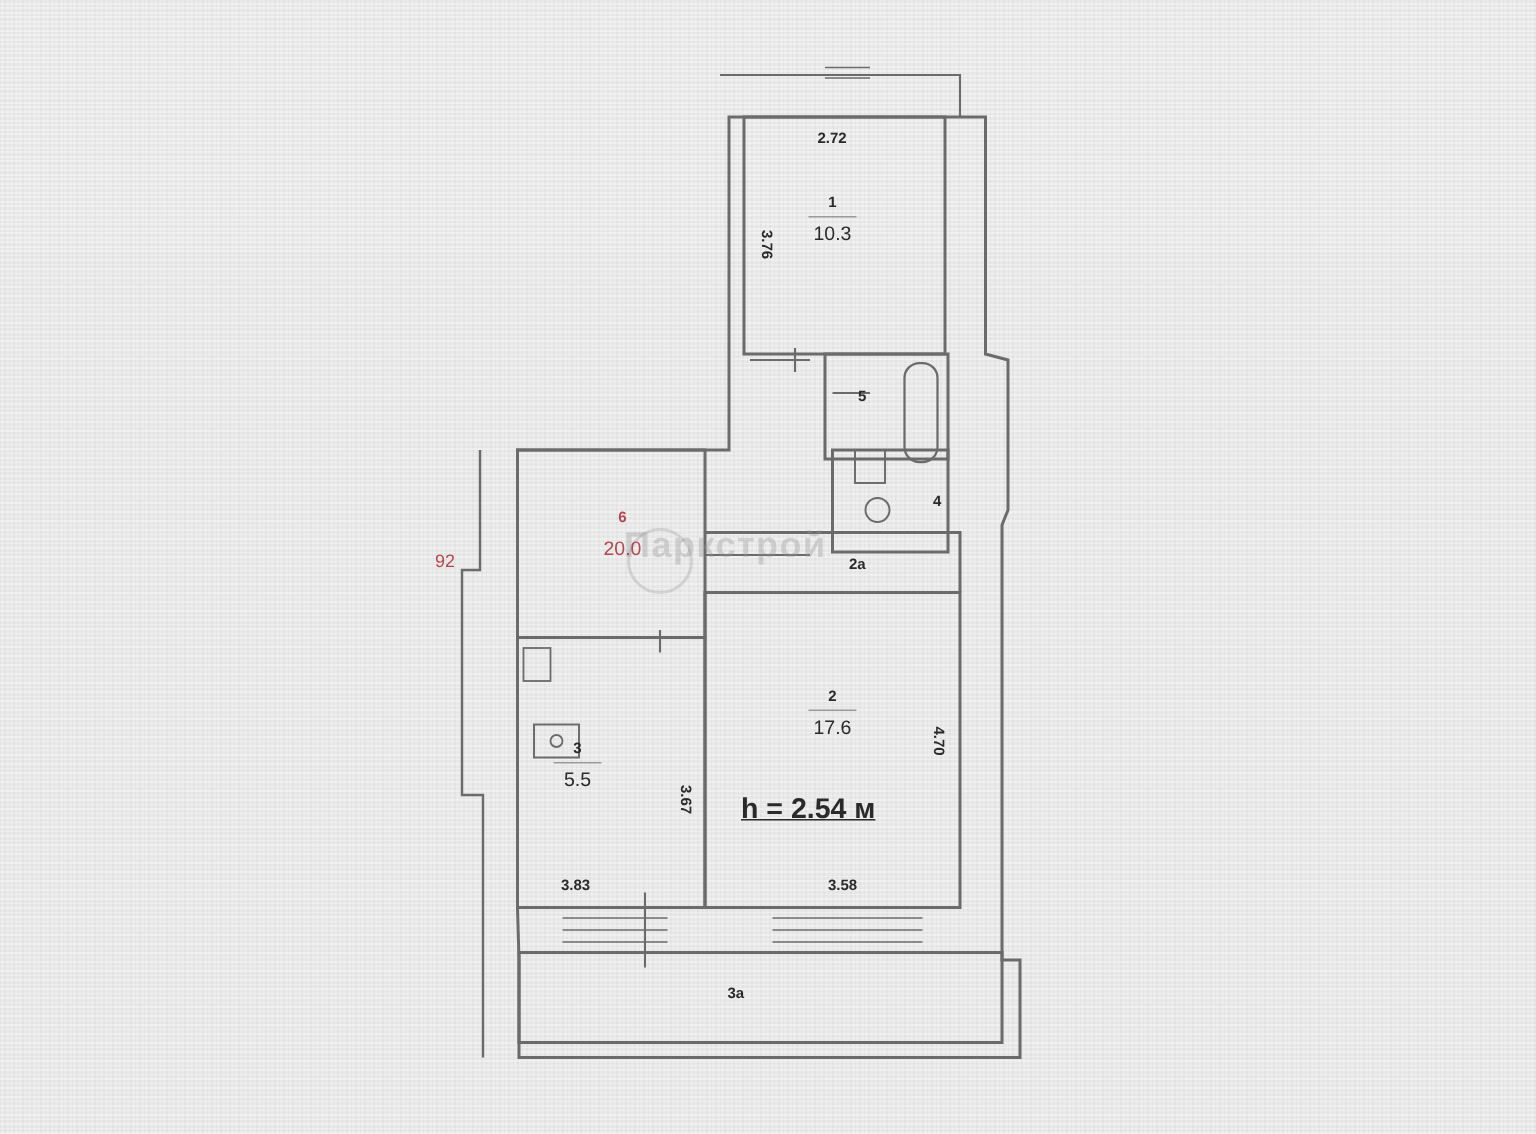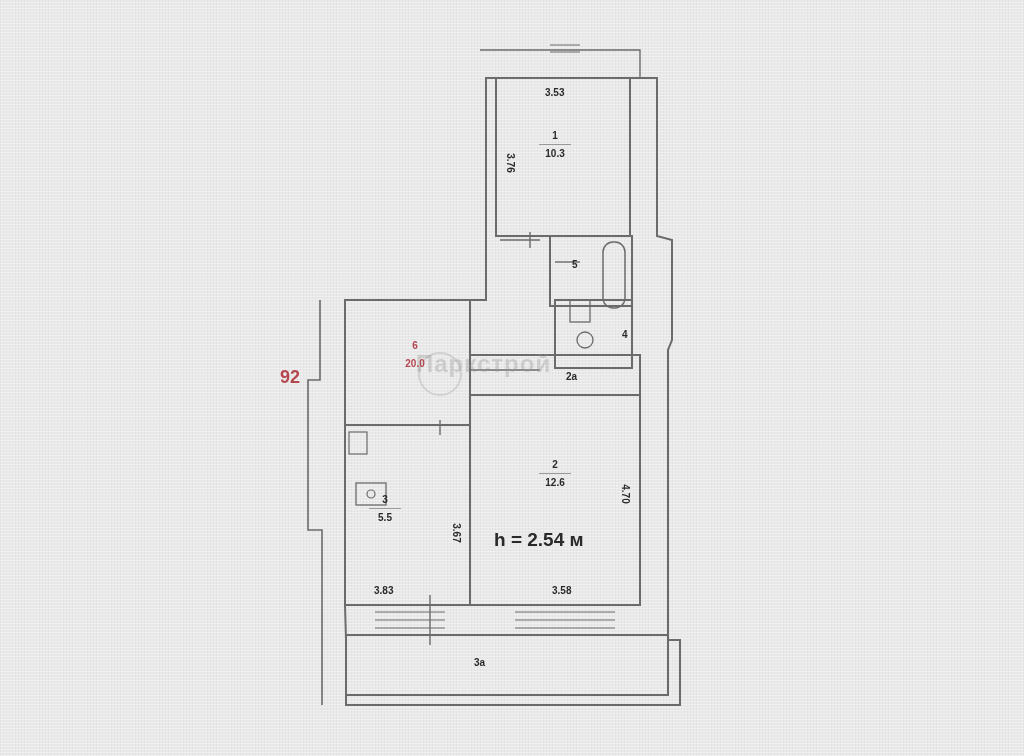--- a/index.html
+++ b/index.html
@@ -13,26 +13,26 @@
       position: relative;
     }
     .plan { position: absolute; left: 0; top: 0; width: 1024px; height: 756px; }
     .lbl {
       position: absolute; color: #2a2a2a; font-weight: bold;
       font-family: "Liberation Sans", sans-serif; line-height: 1;
       white-space: nowrap;
     }
     .lbl.small { font-size: 10px; }
     .lbl.red { color: #b5474f; }
-    .lbl.big { font-size: 19px; }
+    .lbl.big { font-size: 19px; text-decoration: underline; }
     .lbl.rot { transform: rotate(90deg); transform-origin: center; }
     .room-frac { position: absolute; text-align: center; }
     .room-frac .num { font-size: 10px; font-weight: bold; color: #2a2a2a; display: block; }
     .room-frac .bar { display: block; height: 1px; background: #9a9a9a; margin: 3px auto; width: 32px; }
-    .room-frac .area { font-size: 10px; font-weight: bold; color: #2a2a2a; display: block; }
+    .room-frac .area { font-size: 13px; font-weight: normal; color: #2a2a2a; display: block; }
     .room-frac.red .num, .room-frac.red .area { color: #b5474f; }
     .watermark {
       position: absolute; left: 416px; top: 350px;
       color: rgba(150,150,150,0.35); font-size: 24px; font-weight: bold;
       letter-spacing: 1px;
     }
     .wm-circle {
       position: absolute; left: 418px; top: 352px; width: 40px; height: 40px;
       border: 2px solid rgba(160,160,160,0.35); border-radius: 50%;
     }
@@ -90,53 +90,53 @@
         <line x1="430" y1="595" x2="430" y2="645"></line>
         <line x1="350" y1="425" x2="470" y2="425"></line>
         <line x1="470" y1="370" x2="540" y2="370"></line>
       </g>
     </g>
   </svg>
 
   <div class="wm-circle"></div>
   <div class="watermark">Паркстрой</div>
 
-  <div class="lbl small" style="left:545px;top:88px">3.53</div>
+  <div class="lbl small" style="left:545px;top:88px">2.72</div>
   <div class="room-frac" style="left:535px;top:130px;width:40px">
     <span class="num">1</span>
     <span class="bar"></span>
     <span class="area">10.3</span>
   </div>
   <div class="lbl small rot" style="left:500px;top:158px">3.76</div>
 
   <div class="lbl small" style="left:572px;top:260px">5</div>
 
   <div class="lbl small" style="left:622px;top:330px">4</div>
 
   <div class="lbl small" style="left:566px;top:372px">2a</div>
 
   <div class="room-frac red" style="left:395px;top:340px;width:40px">
     <span class="num">6</span>
     <span class="bar" style="background:transparent"></span>
     <span class="area">20.0</span>
   </div>
 
-  <div class="lbl red" style="left:280px;top:368px;font-size:18px;font-weight:bold">92</div>
+  <div class="lbl red" style="left:290px;top:368px;font-size:12px;font-weight:normal">92</div>
 
   <div class="room-frac" style="left:365px;top:494px;width:40px">
     <span class="num">3</span>
     <span class="bar"></span>
     <span class="area">5.5</span>
   </div>
   <div class="lbl small rot" style="left:446px;top:528px">3.67</div>
   <div class="lbl small" style="left:374px;top:586px">3.83</div>
 
   <div class="room-frac" style="left:535px;top:459px;width:40px">
     <span class="num">2</span>
     <span class="bar"></span>
-    <span class="area">12.6</span>
+    <span class="area">17.6</span>
   </div>
   <div class="lbl small rot" style="left:615px;top:489px">4.70</div>
   <div class="lbl big" style="left:494px;top:530px">h = 2.54 м</div>
   <div class="lbl small" style="left:552px;top:586px">3.58</div>
 
-  <div class="lbl small" style="left:474px;top:658px">3a</div>
+  <div class="lbl small" style="left:485px;top:658px">3a</div>
 </div>
 
 </body></html>

